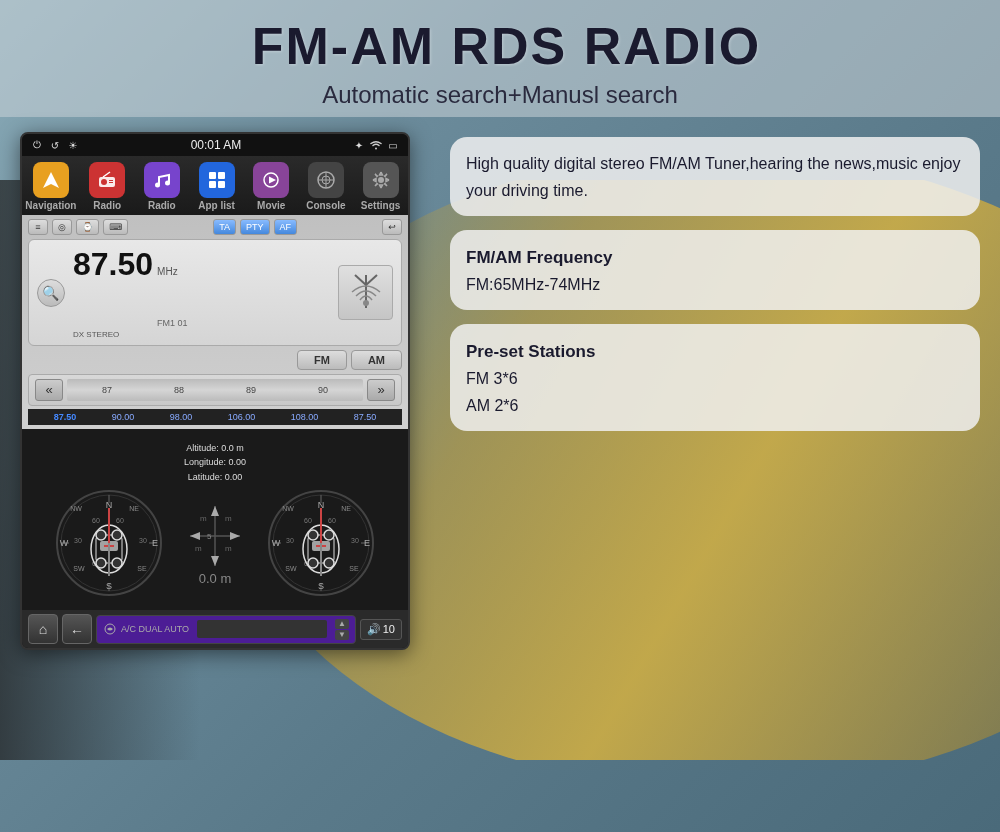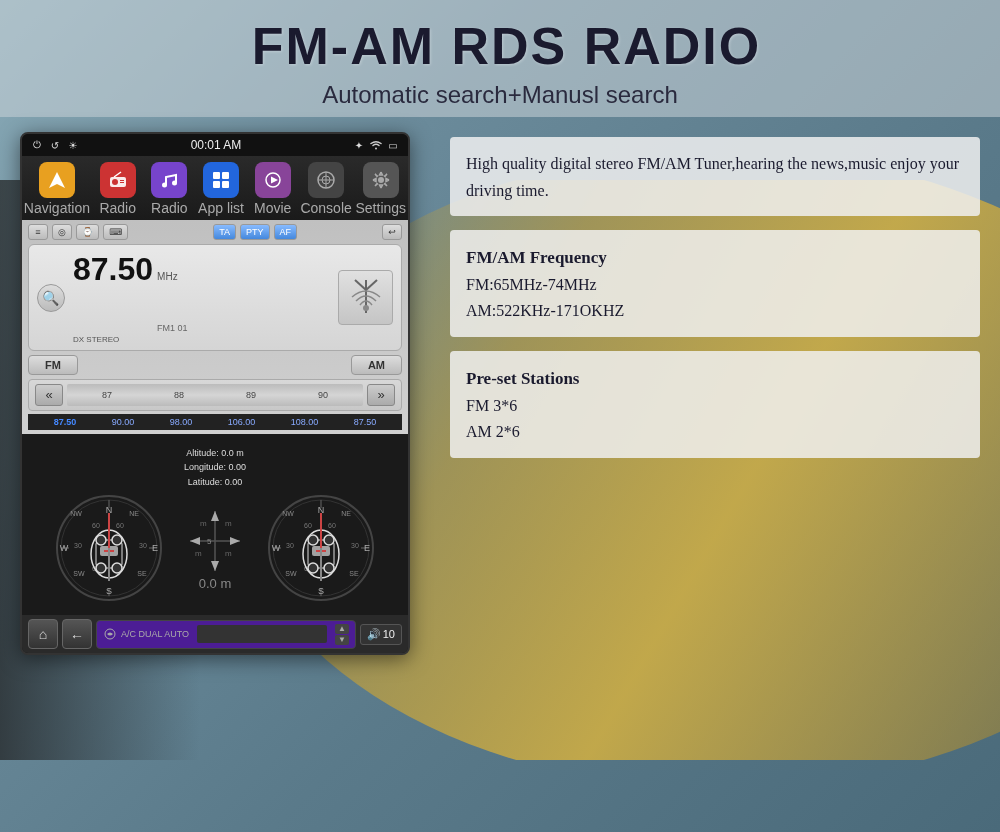--- a/index.html
+++ b/index.html
@@ -173,23 +173,24 @@
 
     .nav-icon.orange { background: #e8a020; }
     .nav-icon.red { background: #cc3333; }
     .nav-icon.purple { background: #7744cc; }
     .nav-icon.blue-grid { background: #2266dd; }
     .nav-icon.purple2 { background: #884499; }
     .nav-icon.dark { background: #444; }
     .nav-icon.gray { background: #555; }
 
     .nav-label {
-      font-size: 14px;
+      font-size: 10px;
       color: #aaa;
       text-align: center;
+      font-weight: bold;
     }
 
     
     .radio-section {
       background: linear-gradient(180deg, #c0c0c0 0%, #d0d0d0 100%);
       padding: 4px 6px;
     }
 
     .radio-controls-top {
       display: flex;
@@ -278,21 +279,21 @@
 
     .stereo-label {
       font-size: 8px;
       color: #555;
       margin-top: 1px;
     }
 
     
     .fmam-row {
       display: flex;
-      justify-content: space-between;
+      justify-content: flex-end;
       gap: 4px;
       margin: 4px 0;
     }
 
     .fmam-btn {
       background: linear-gradient(180deg, #ddd 0%, #bbb 100%);
       border: 1px solid #999;
       border-radius: 4px;
       padding: 3px 16px;
       font-size: 11px;
@@ -451,24 +452,23 @@
     .info-panel {
       flex: 1;
       padding: 20px 20px 20px 30px;
       display: flex;
       flex-direction: column;
       gap: 0;
     }
 
     .info-box {
       background: rgba(240, 240, 240, 0.85);
-      border-radius: 4px;
+      border-radius: 17px;
       padding: 14px 16px 12px;
       margin-bottom: 14px;
-      font-family: Liberation Serif, serif;
     }
 
     .info-text {
       font-size: 16px;
       color: #1a1a2e;
       line-height: 1.65;
     }
 
     .info-text.bold-item {
       font-weight: bold;
@@ -816,21 +816,20 @@
 
     <div class="info-panel">
 
       <div class="info-box">
         <p class="info-text">High quality digital stereo FM/AM Tuner,hearing the news,music enjoy your driving time.</p>
       </div>
 
       <div class="info-box">
         <p class="info-text bold-item">FM/AM Frequency</p>
         <p class="info-text">FM:65MHz-74MHz</p>
-        <p class="info-text">AM:522KHz-171OKHZ</p>
       </div>
 
       <div class="info-box">
         <p class="info-text bold-item">Pre-set Stations</p>
         <p class="info-text">FM 3*6</p>
         <p class="info-text">AM 2*6</p>
       </div>
 
     </div>
   </div>

